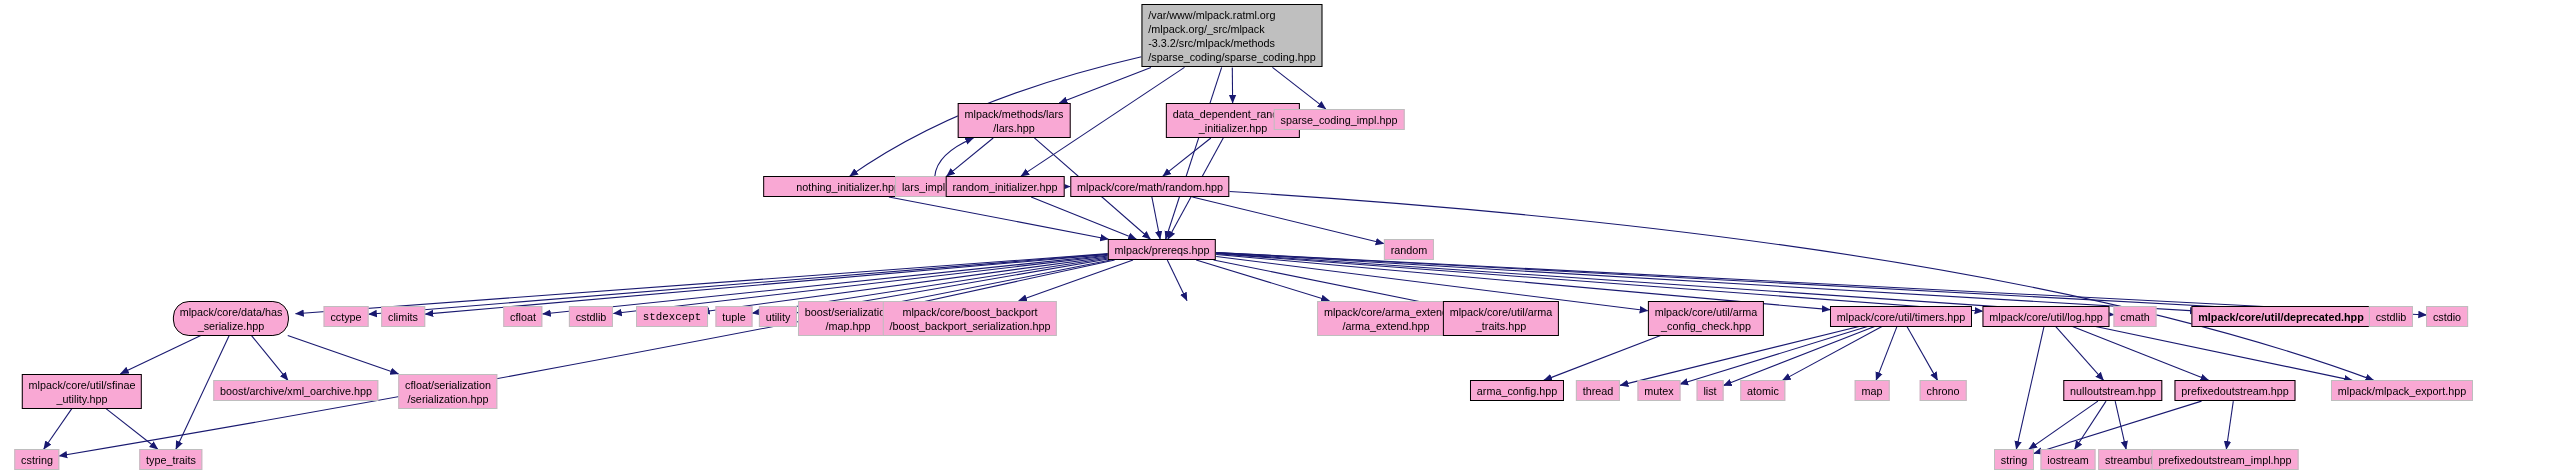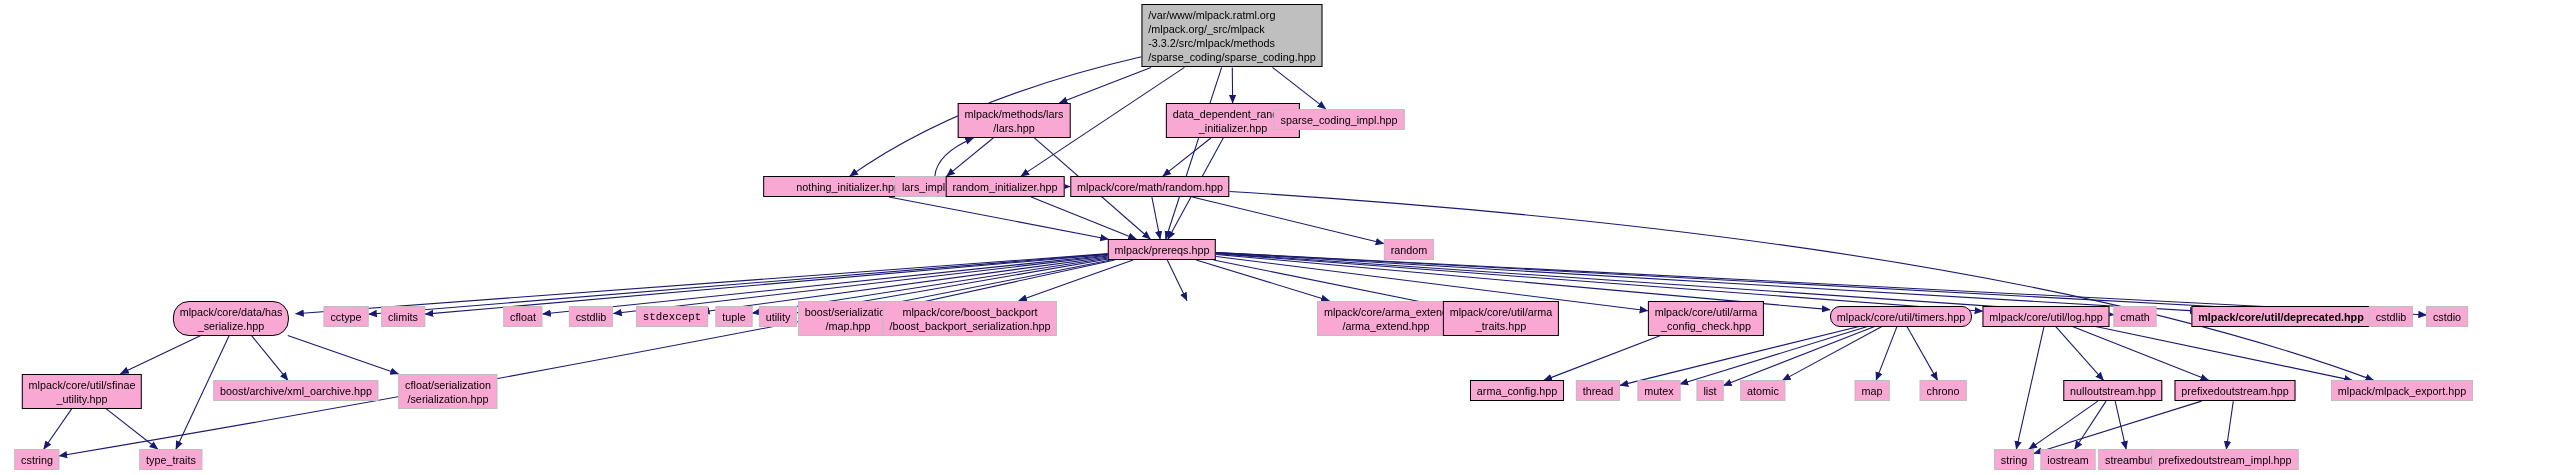--- a/index.html
+++ b/index.html
@@ -136,21 +136,21 @@
     <div class="node plain" style="left: 848px; top: 301px;">boost/serialization
 /map.hpp</div>
     <div class="node plain" style="left: 970px; top: 301px;">mlpack/core/boost_backport
 /boost_backport_serialization.hpp</div>
     <div class="node plain" style="left: 1386px; top: 301px;">mlpack/core/arma_extend
 /arma_extend.hpp</div>
     <div class="node linked" style="left: 1501px; top: 301px;">mlpack/core/util/arma
 _traits.hpp</div>
     <div class="node linked" style="left: 1706px; top: 301px;">mlpack/core/util/arma
 _config_check.hpp</div>
-    <div class="node linked" style="left: 1901px; top: 306px; border-radius: 10px;">mlpack/core/util/timers.hpp</div>
+    <div class="node linked" style="left: 1901px; top: 306px;">mlpack/core/util/timers.hpp</div>
     <div class="node linked" style="left: 2046px; top: 306px;">mlpack/core/util/log.hpp</div>
     <div class="node plain" style="left: 2135px; top: 306px;">cmath</div>
     <div class="node linked" style="left: 2281px; top: 306px; font-weight: bold;">mlpack/core/util/deprecated.hpp</div>
     <div class="node plain" style="left: 2391px; top: 306px;">cstdlib</div>
     <div class="node plain" style="left: 2447px; top: 306px;">cstdio</div>
     <div class="node linked" style="left: 82px; top: 374px;">mlpack/core/util/sfinae
 _utility.hpp</div>
     <div class="node plain" style="left: 296px; top: 380px;">boost/archive/xml_oarchive.hpp</div>
     <div class="node plain" style="left: 448px; top: 374px;">cfloat/serialization
 /serialization.hpp</div>

